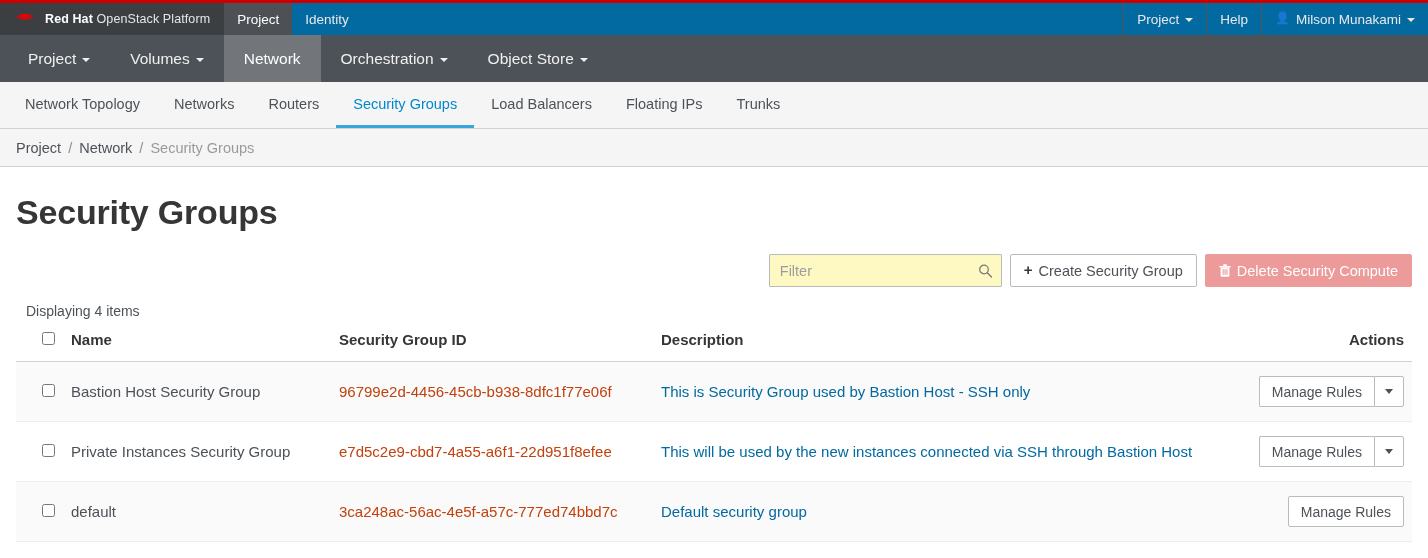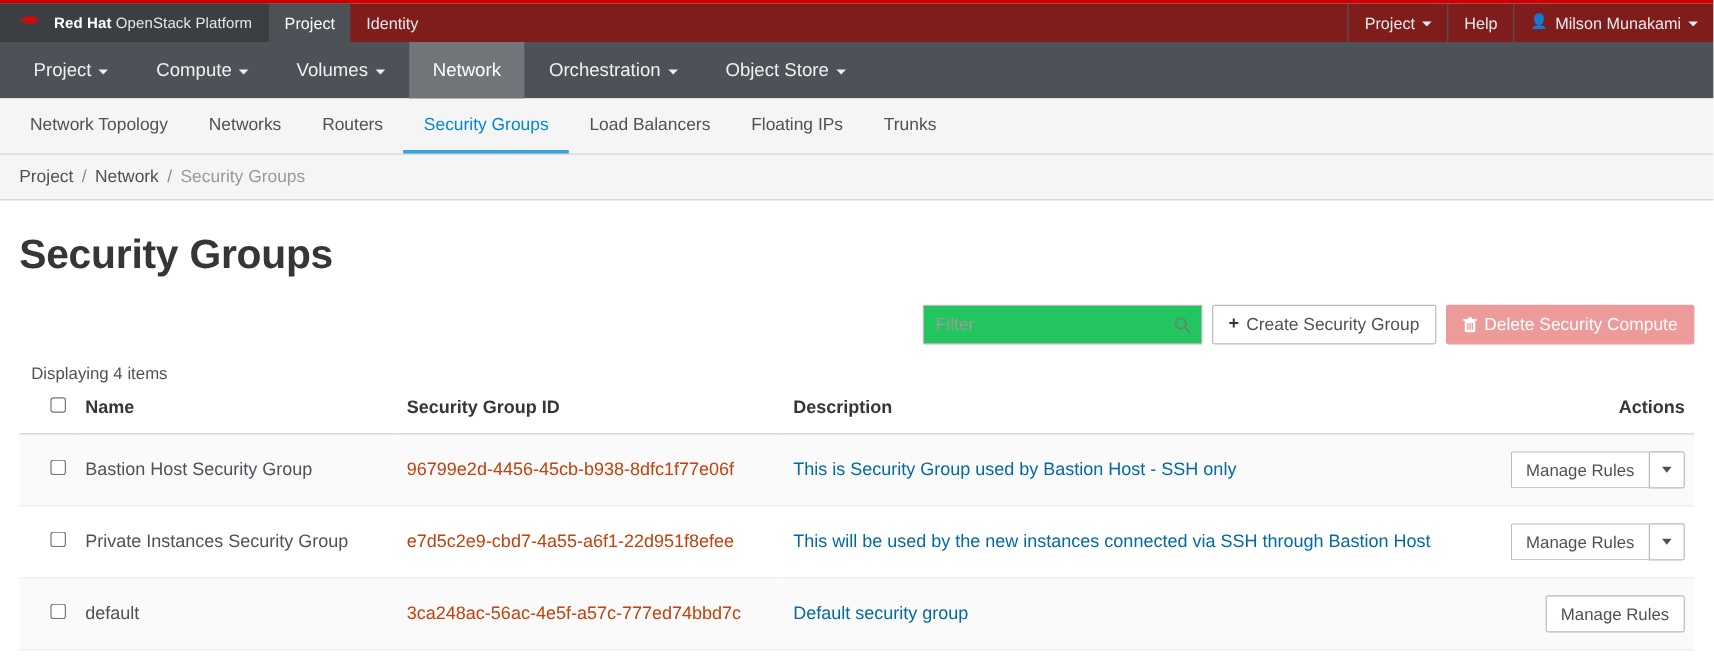--- a/index.html
+++ b/index.html
@@ -11,21 +11,21 @@
     font-family: "Liberation Sans", sans-serif;
     color: #363636;
   }
 
   
   .top-accent { height: 3px; background: #cc0000; width: 100%; }
 
   
   .masthead {
     height: 32px;
-    background: #7f1d1d;
+    background: #0369a1;
     display: flex;
     align-items: stretch;
     position: relative;
   }
   .brand {
     display: flex; align-items: center;
     padding: 0 14px 0 12px;
     background: #3c3f42;
     gap: 7px;
   }
@@ -123,21 +123,21 @@
   }
   .filter-wrap { position: relative; }
   .filter-input {
     width: 233px; height: 33px;
     border: 1px solid #bbb;
     border-radius: 1px;
     padding: 0 30px 0 10px;
     font-size: 14.5px;
     font-family: "Liberation Sans", sans-serif;
     color: #363636;
-    background: #22c55e;
+    background: #fef9c3;
     outline: none;
   }
   .filter-input::placeholder { color: #9c9c9c; }
   .search-ic {
     position: absolute; right: 9px; top: 50%;
     transform: translateY(-50%);
     width: 15px; height: 15px;
     pointer-events: none;
   }
   .btn {
@@ -266,24 +266,20 @@
       <span class="user-ic">👤</span>
       <span>Milson Munakami</span>
       <span class="caret-d"></span>
     </div>
   </div>
 </div>
 
 <div class="primary-nav">
   <div class="pnav-item">
     <span>Project</span>
-    <span class="caret-d"></span>
-  </div>
-  <div class="pnav-item">
-    <span>Compute</span>
     <span class="caret-d"></span>
   </div>
   <div class="pnav-item">
     <span>Volumes</span>
     <span class="caret-d"></span>
   </div>
   <div class="pnav-item active">
     <span>Network</span>
   </div>
   <div class="pnav-item">

